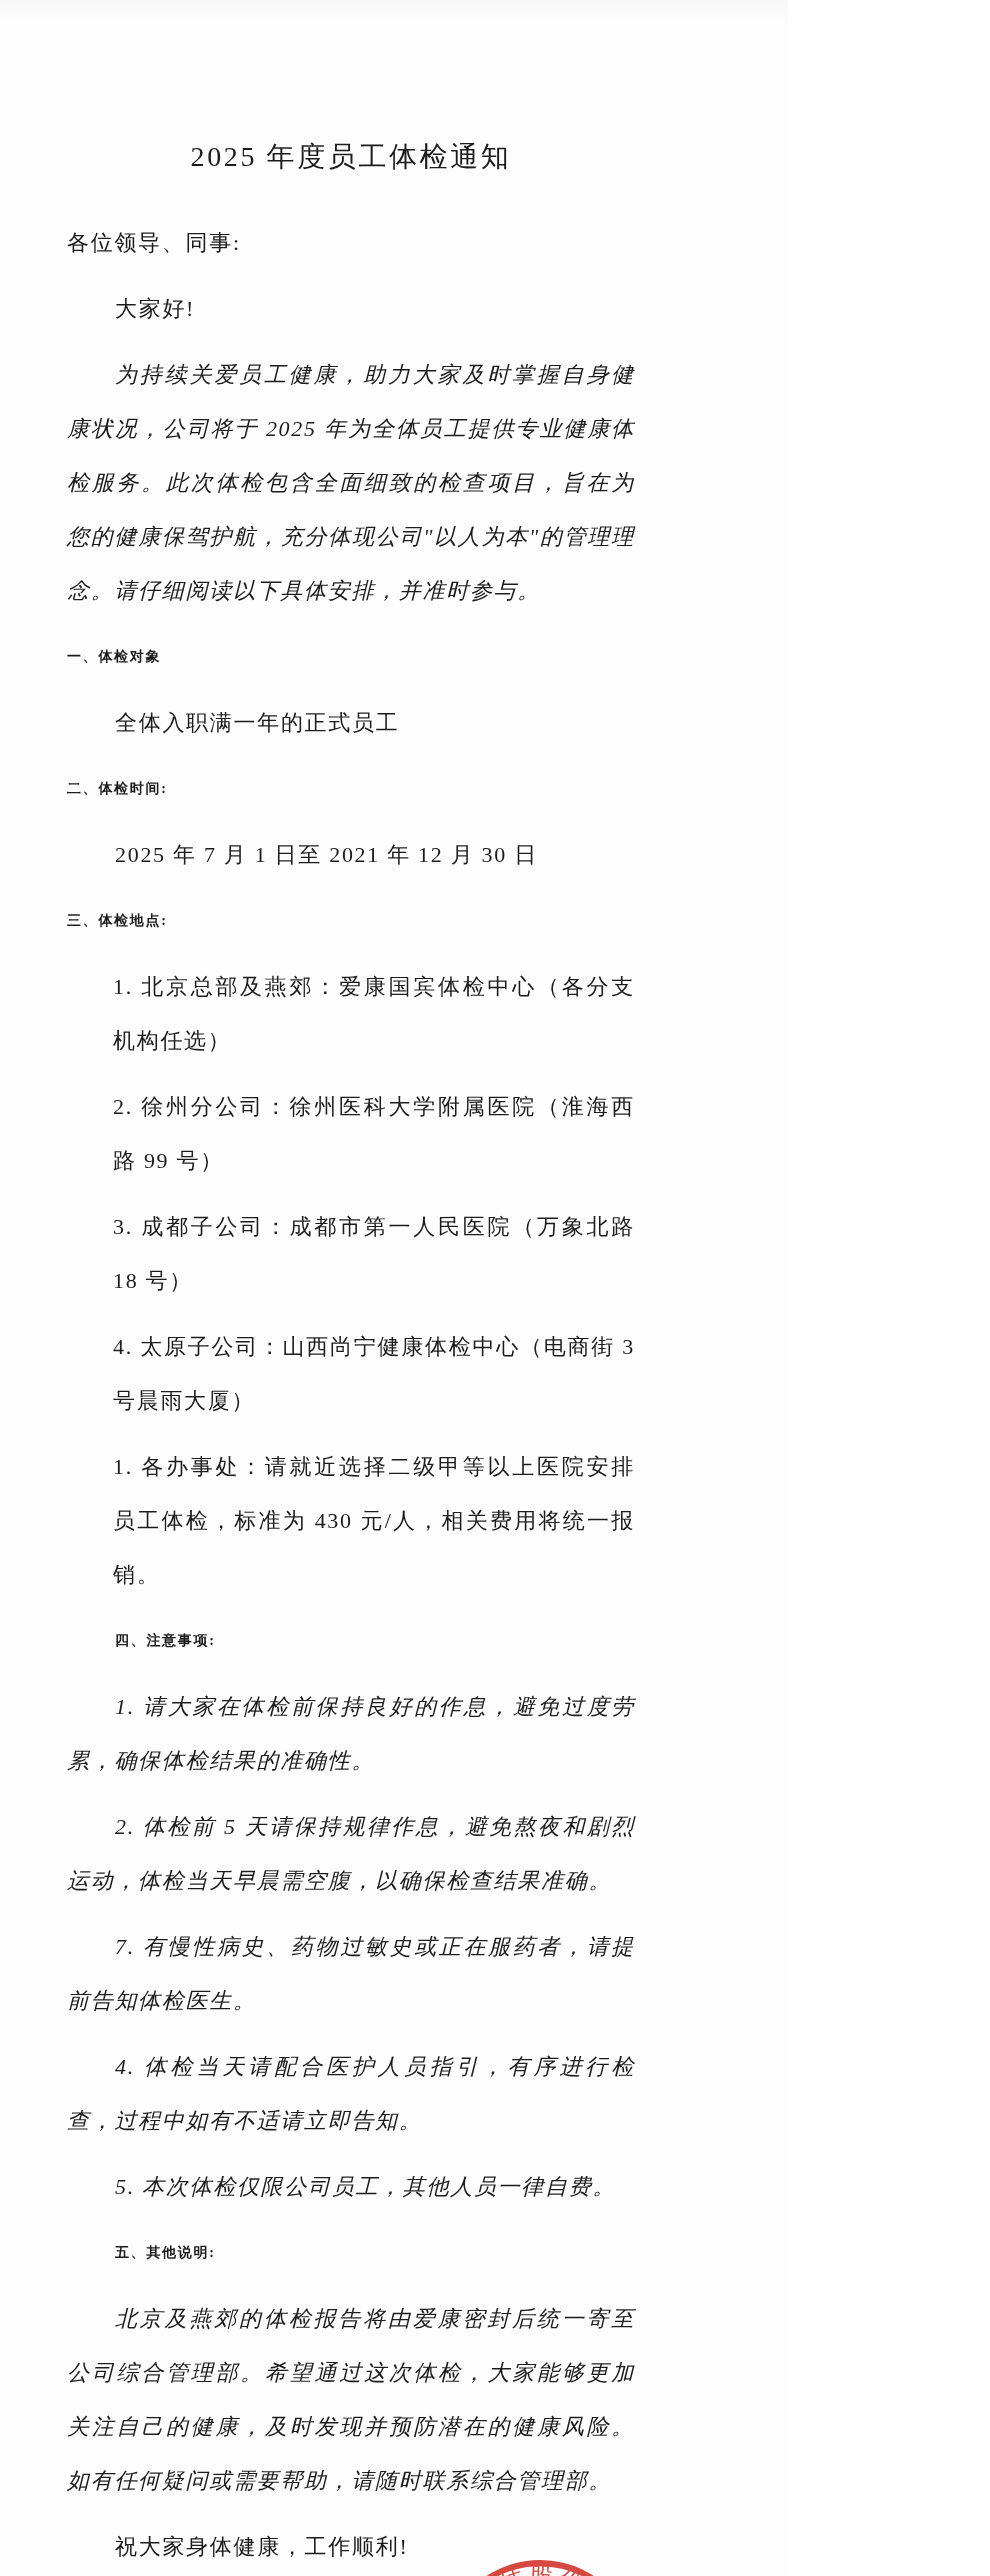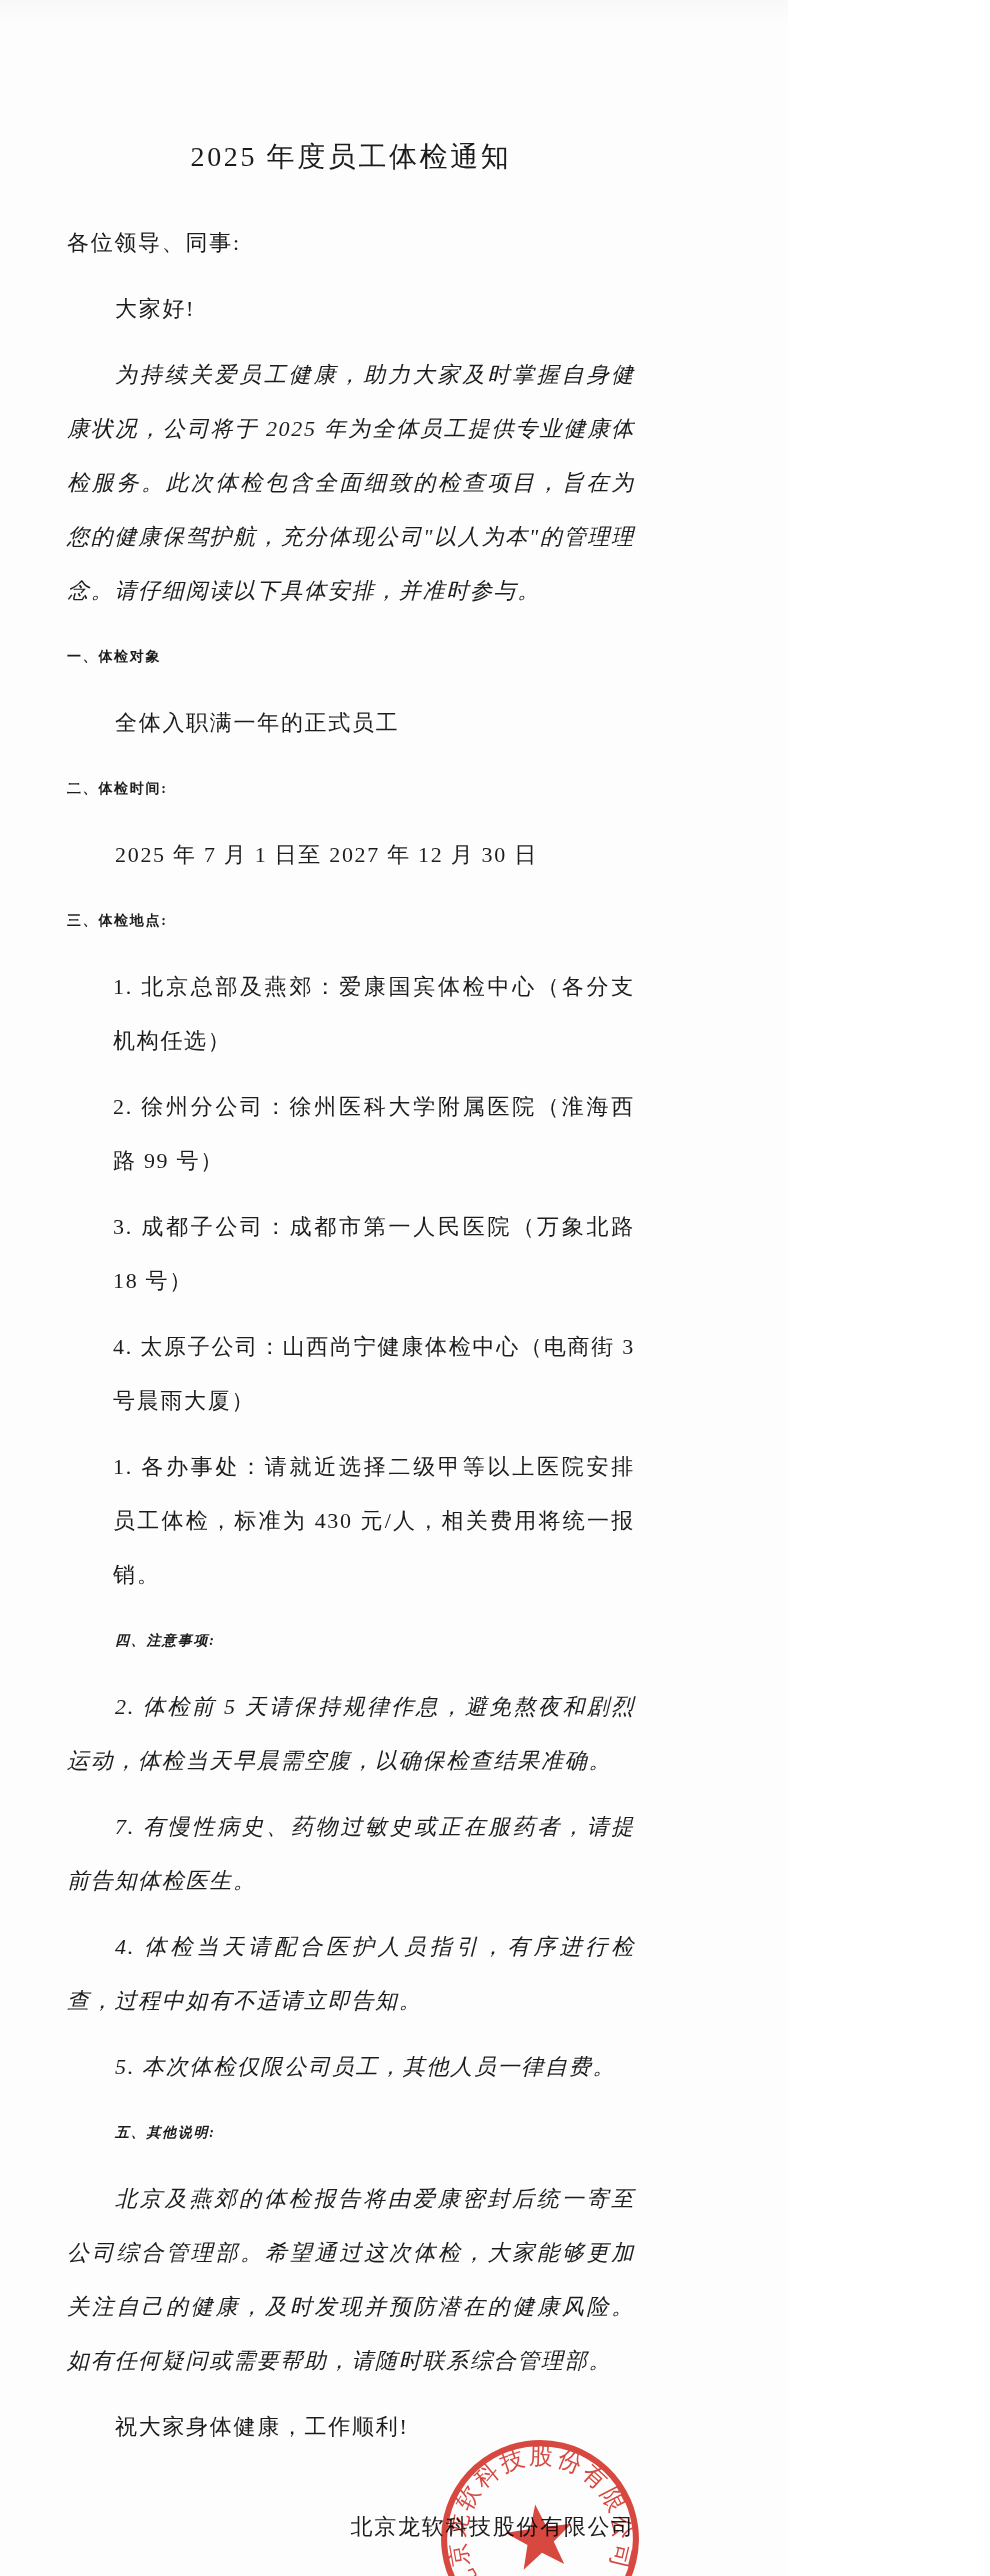--- a/index.html
+++ b/index.html
@@ -21,21 +21,21 @@
     font-weight:400;
     text-align:center;
     letter-spacing:2.6px;
     margin:0 0 39px 0;
     line-height:41px;
   }
   .para{margin:0 0 12px 0;line-height:54px;}
   .justify{text-align:justify;font-style:italic;}
   .indent{text-indent:48px;}
   h2.sec{font-size:14px;font-weight:700;margin:0 0 12px 0;line-height:54px;}
-  h2.indented{padding-left:48px;font-style:italic;}
+  h2.indented{padding-left:48px;}
   .loc-item{margin:0 0 12px 46px;line-height:54px;text-align:justify;}
   .signature{position:relative;margin-top:55px;text-align:right;}
   .company-line{line-height:36px;}
   .date-line{margin-top:43px;line-height:36px;padding-right:17px;}
   .stamp{
     position:absolute;
     right:-6.9px;
     top:-72px;
     width:204px;
     height:204px;
@@ -55,33 +55,34 @@
   <p class="para">各位领导、同事:</p>
 
   <p class="para indent">大家好!</p>
 
   <p class="para indent justify">为持续关爱员工健康，助力大家及时掌握自身健康状况，公司将于 2025 年为全体员工提供专业健康体检服务。此次体检包含全面细致的检查项目，旨在为您的健康保驾护航，充分体现公司"以人为本"的管理理念。请仔细阅读以下具体安排，并准时参与。</p>
 
   <h2 class="sec">一、体检对象</h2>
   <p class="para indent">全体入职满一年的正式员工</p>
 
   <h2 class="sec">二、体检时间:</h2>
-  <p class="para indent">2025 年 7 月 1 日至 2027 年 12 月 30 日</p>
+  <p class="para indent">2025 年 7 月 1 日至 2021 年 12 月 30 日</p>
 
   <h2 class="sec">三、体检地点:</h2>
   <div>
     <p class="loc-item">1. 北京总部及燕郊：爱康国宾体检中心（各分支机构任选）</p>
     <p class="loc-item">2. 徐州分公司：徐州医科大学附属医院（淮海西路 99 号）</p>
     <p class="loc-item">3. 成都子公司：成都市第一人民医院（万象北路 18 号）</p>
     <p class="loc-item">4. 太原子公司：山西尚宁健康体检中心（电商街 3 号晨雨大厦）</p>
     <p class="loc-item">1. 各办事处：请就近选择二级甲等以上医院安排员工体检，标准为 430 元/人，相关费用将统一报销。</p>
   </div>
 
   <h2 class="sec indented">四、注意事项:</h2>
   <div>
+    <p class="para indent justify">1. 请大家在体检前保持良好的作息，避免过度劳累，确保体检结果的准确性。</p>
     <p class="para indent justify">2. 体检前 5 天请保持规律作息，避免熬夜和剧烈运动，体检当天早晨需空腹，以确保检查结果准确。</p>
     <p class="para indent justify">7. 有慢性病史、药物过敏史或正在服药者，请提前告知体检医生。</p>
     <p class="para indent justify">4. 体检当天请配合医护人员指引，有序进行检查，过程中如有不适请立即告知。</p>
     <p class="para indent justify">5. 本次体检仅限公司员工，其他人员一律自费。</p>
   </div>
 
   <h2 class="sec indented">五、其他说明:</h2>
   <p class="para indent justify">北京及燕郊的体检报告将由爱康密封后统一寄至公司综合管理部。希望通过这次体检，大家能够更加关注自己的健康，及时发现并预防潜在的健康风险。如有任何疑问或需要帮助，请随时联系综合管理部。</p>
 
   <p class="para indent">祝大家身体健康，工作顺利!</p>

